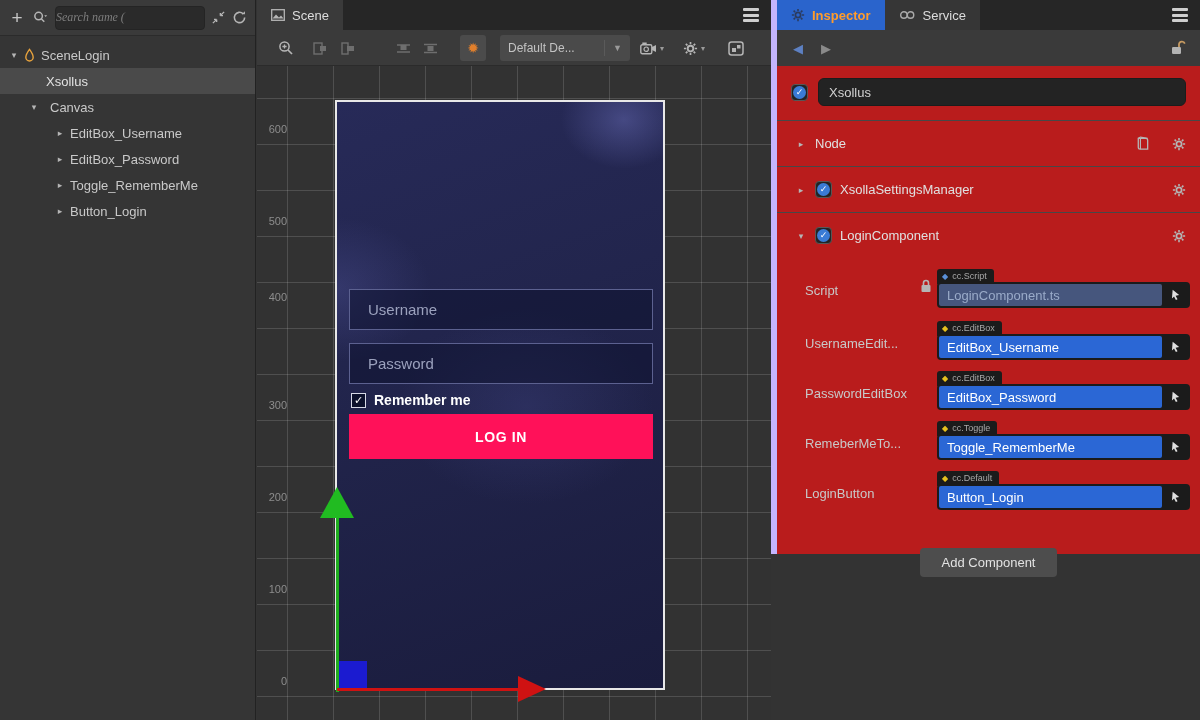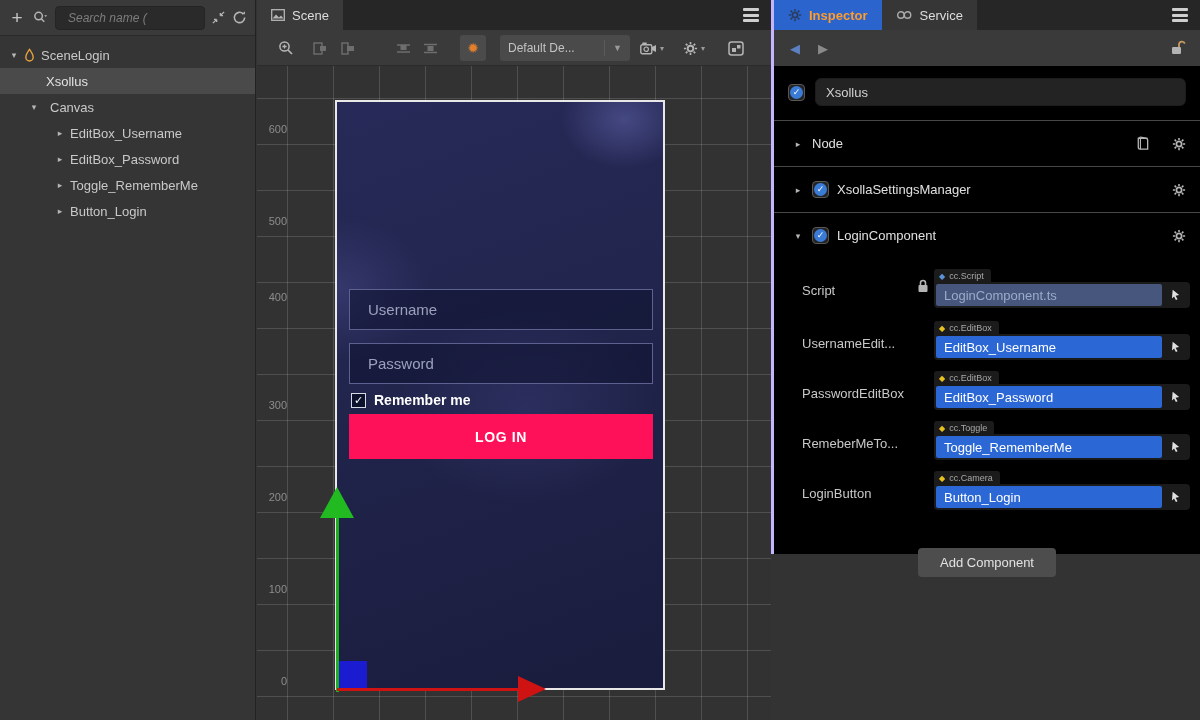--- a/index.html
+++ b/index.html
@@ -18,21 +18,21 @@
   .toolbar { height:36px; background:#3a3a3a; border-bottom:1px solid #2b2b2b; display:flex; align-items:center; }
   .icon { display:inline-flex; align-items:center; justify-content:center; color:#b5b5b5; }
   .caret { font-size:9px; color:#b5b5b5; width:12px; display:inline-block; text-align:center; }
   svg { display:block; }
 
   
   .hierarchy { position:absolute; left:0; top:0; width:256px; height:720px; background:#353535; border-right:1px solid #222; }
   .h-toolbar { gap:6px; padding:0 8px; }
   .plus { font-size:19px; color:#c5c5c5; width:18px; text-align:center; line-height:1; }
   .search-wrap { position:relative; flex:1; }
-  .search-input { width:100%; height:24px; background:#2a2a2a; border:1px solid #242424; border-radius:4px; color:#bbb; font-size:12px; padding:0 12px; font-family:Liberation Sans, sans-serif; outline:none; }
+  .search-input { width:100%; height:24px; background:#2a2a2a; border:1px solid #242424; border-radius:4px; color:#bbb; font-size:12px; padding:0 0; font-family:Liberation Serif, serif; outline:none; }
   .search-input::placeholder { color:#7d7d7d; font-style:italic; }
   .tree { padding-top:6px; }
   .trow { height:26px; display:flex; align-items:center; color:#c9c9c9; font-size:13px; white-space:nowrap; }
   .trow.selected { background:#4a4a4a; color:#e2e2e2; }
 
   
   .scene { position:absolute; left:257px; top:0; width:514px; height:720px; background:#323232; }
   .s-toolbar { position:relative; }
   .tool-btn { position:absolute; top:5px; height:26px; display:flex; align-items:center; justify-content:center; }
   .gizmo-btn { width:26px; background:#4b4b4b; border-radius:3px; color:#e07f2c; font-size:14px; }
@@ -71,21 +71,21 @@
     background:#ff1159; border:none; color:#fff; font-weight:bold; font-size:14px; letter-spacing:0.6px;
     font-family:"Liberation Sans", sans-serif; display:flex; align-items:center; justify-content:center;
   }
   .origin-square { position:absolute; left:2px; top:559px; width:28px; height:29px; background:#1b1bd0; }
   .axis-y-stem { position:absolute; left:79px; top:452px; width:3px; height:174px; background:#1fae1f; z-index:4; }
   .axis-y-head { position:absolute; left:63px; top:421px; width:0; height:0; border-left:17px solid transparent; border-right:17px solid transparent; border-bottom:31px solid #21bb21; z-index:4; }
   .axis-x-stem { position:absolute; left:80px; top:622px; width:181px; height:3px; background:#cf1212; z-index:4; }
   .axis-x-head { position:absolute; left:261px; top:610px; width:0; height:0; border-top:13px solid transparent; border-bottom:13px solid transparent; border-left:28px solid #cf1212; z-index:4; }
 
   
-  .inspector { position:absolute; left:771px; top:0; width:429px; height:554px; background:#000000; border-left:3px solid #c4b5fd; }
+  .inspector { position:absolute; left:771px; top:0; width:429px; height:554px; background:#b91c1c; border-left:6px solid #c4b5fd; }
   .tab-inspector { background:#2a64cc; color:#ff9c2b; font-weight:bold; }
   .tab-service { background:#363636; }
   .navrow { height:36px; background:#3a3a3a; display:flex; align-items:center; padding:0 16px; gap:18px; position:relative; }
   .nav-arrow { font-size:13px; }
   .nav-back { color:#5d80c2; }
   .nav-fwd { color:#8a8a8a; }
   .nav-lock { position:absolute; right:14px; top:9px; }
   .name-row { display:flex; align-items:center; gap:10px; padding:12px 14px 14px 14px; }
   .chk { width:17px; height:17px; background:#242424; border:1px solid #575757; border-radius:4px; display:flex; align-items:center; justify-content:center; flex:none; }
   .chk .dot { width:13px; height:13px; border-radius:50%; background:#3a7bd5; color:#fff; font-size:9px; display:flex; align-items:center; justify-content:center; line-height:1; }
@@ -461,21 +461,21 @@
               </svg>
           </span>
         </div>
       </div>
 
       <div class="prop-row">
         <span class="prop-label">LoginButton</span>
         <div class="prop-control">
           <span class="prop-badge">
             <span class="diamond yellow">◆</span>
-            <span>cc.Camera</span>
+            <span>cc.Default</span>
           </span>
           <span class="prop-value">Button_Login</span>
           <span class="prop-picker">
             <svg width="13" height="14" viewBox="0 0 16 16">
                 <path fill="#e0e0e0" d="M4.5 1.5l8 6.6-4.4.7 2.4 4.3-2 1-2.3-4.4-2.6 2.6z"></path>
               </svg>
           </span>
         </div>
       </div>
 

